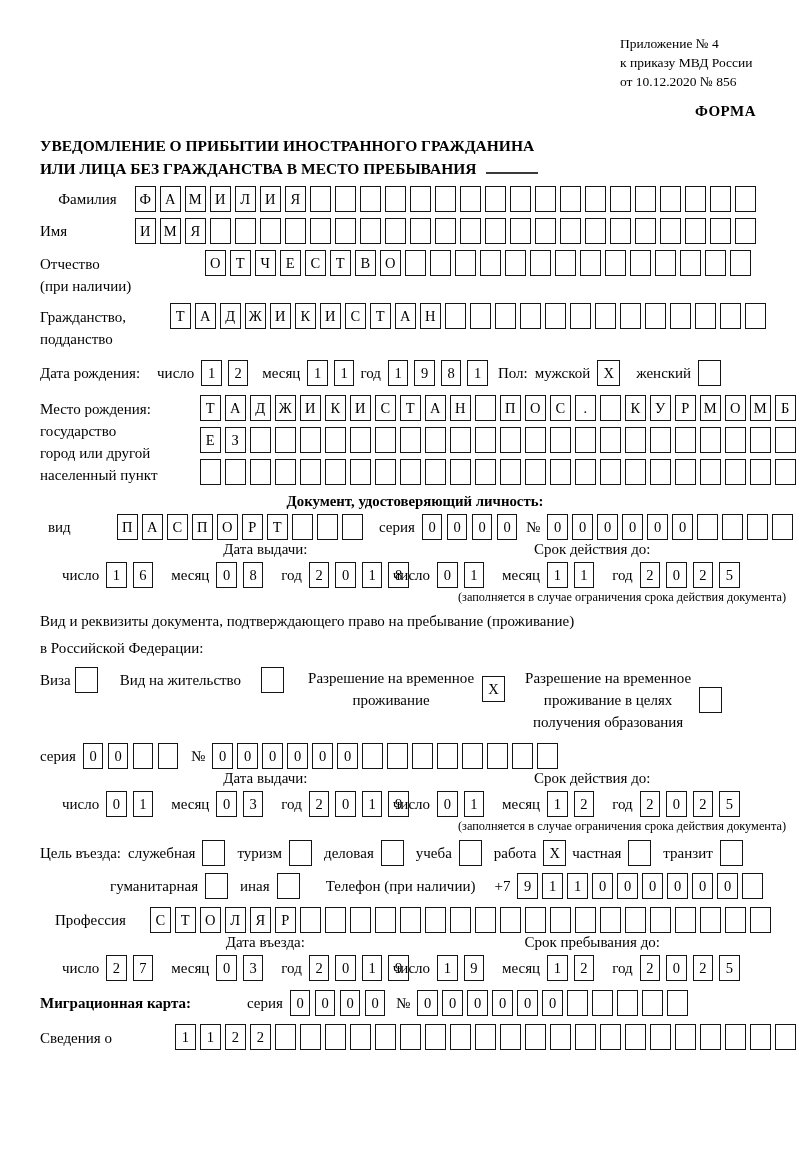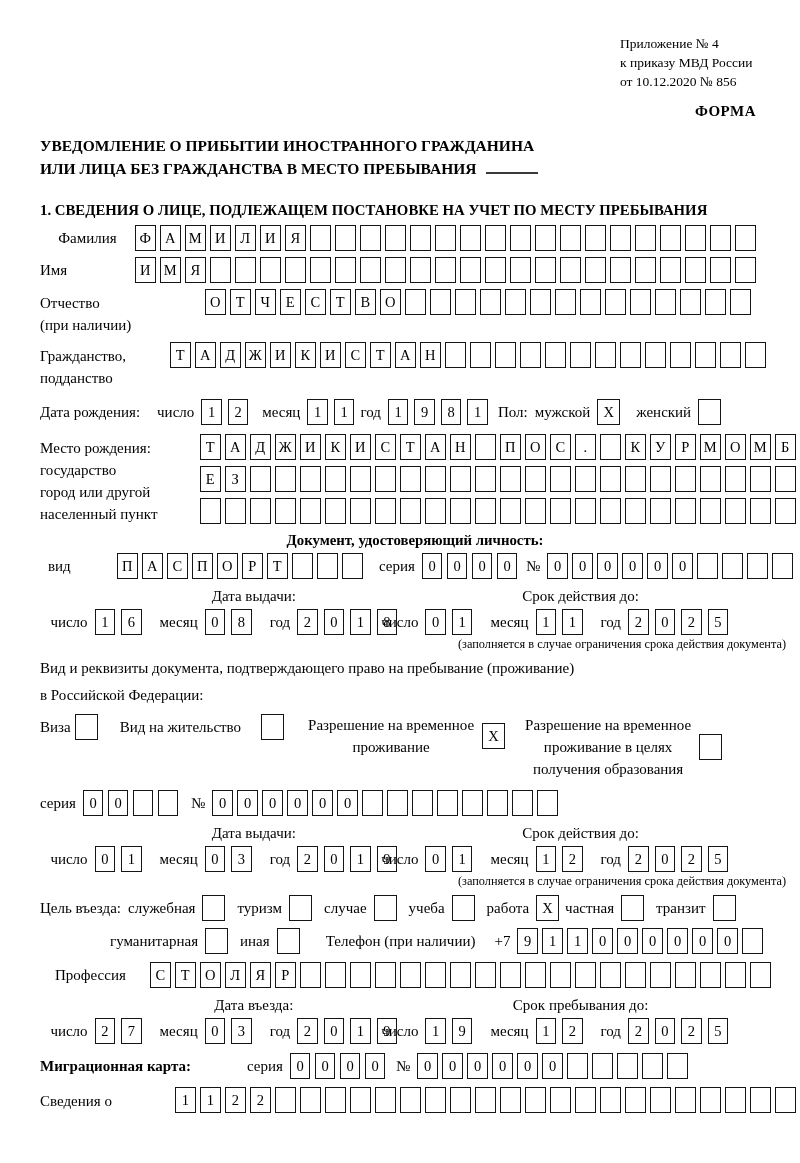--- a/index.html
+++ b/index.html
@@ -26,21 +26,21 @@
 
   .cells { display:inline-flex; flex:none; height:26px; }
   .cell {
     width:20.5px; height:26px; border:1.6px solid #151515; margin-right:4.5px;
     display:inline-flex; align-items:center; justify-content:center;
     font-size:14.5px; flex:none; background:#fff;
   }
   .stack .cells { display:flex; margin-bottom:6px; }
   .cbx .cell { width:23px; height:26px; margin-right:0; }
 
-  .dpair { display:flex; justify-content:flex-end; margin-top:8px; padding-left:28px; padding-right:18px;font-family:Liberation Serif, serif; }
+  .dpair { display:flex; justify-content:flex-start; padding-left:28px; padding-right:18px;font-family:Liberation Serif, serif; }
   .dhead { font-size:15px; text-align:center; line-height:19px; }
   .dline { display:flex; align-items:center; margin-top:3px; }
   .dlabel { font-size:15px; margin:0 7px 0 0; }
   .dlabel + .cells { margin-right:12px; }
   .dcells .cell { margin-right:6px; }
   .note-r { text-align:right; font-size:12.3px; margin-top:2px; margin-right:4px; }
 
   .plain { font-size:15px; line-height:25px; margin-top:8px; }
   .docheading { text-align:center; font-weight:bold; font-size:14.8px; margin-top:8px; }
 
@@ -65,21 +65,20 @@
     <div>от 10.12.2020 № 856</div>
   </div>
 
   <div class="forma">ФОРМА</div>
 
   <div class="title">
     <div>УВЕДОМЛЕНИЕ О ПРИБЫТИИ ИНОСТРАННОГО ГРАЖДАНИНА</div>
     <div><span>ИЛИ ЛИЦА БЕЗ ГРАЖДАНСТВА В МЕСТО ПРЕБЫВАНИЯ</span><span class="uline"></span></div>
   </div>
 
-  <div class="sec">1. СВЕДЕНИЯ О ЛИЦЕ, ПОДЛЕЖАЩЕМ ПОСТАНОВКЕ НА УЧЕТ ПО МЕСТУ ПРЕБЫВАНИЯ</div>
 
   <div class="crow" style="text-align:center;">
     <span class="lbl w95">Фамилия</span>
     <span class="cells">
         <span class="cell">Ф</span>
         <span class="cell">А</span>
         <span class="cell">М</span>
         <span class="cell">И</span>
         <span class="cell">Л</span>
         <span class="cell">И</span>
@@ -520,21 +519,21 @@
   <div class="inlinerow" style="margin-top:6px;">
     <span class="txt">Цель въезда:</span>
     <span class="txt">служебная</span>
     <span class="cells cbx cbcell">
         <span class="cell"></span>
       </span>
     <span class="txt">туризм</span>
     <span class="cells cbx cbcell">
         <span class="cell"></span>
       </span>
-    <span class="txt">случае</span>
+    <span class="txt">деловая</span>
     <span class="cells cbx cbcell">
         <span class="cell"></span>
       </span>
     <span class="txt">учеба</span>
     <span class="cells cbx cbcell">
         <span class="cell"></span>
       </span>
     <span class="txt">работа</span>
     <span class="cells cbx cbcell" style="margin-right:6px;">
         <span class="cell">X</span>

